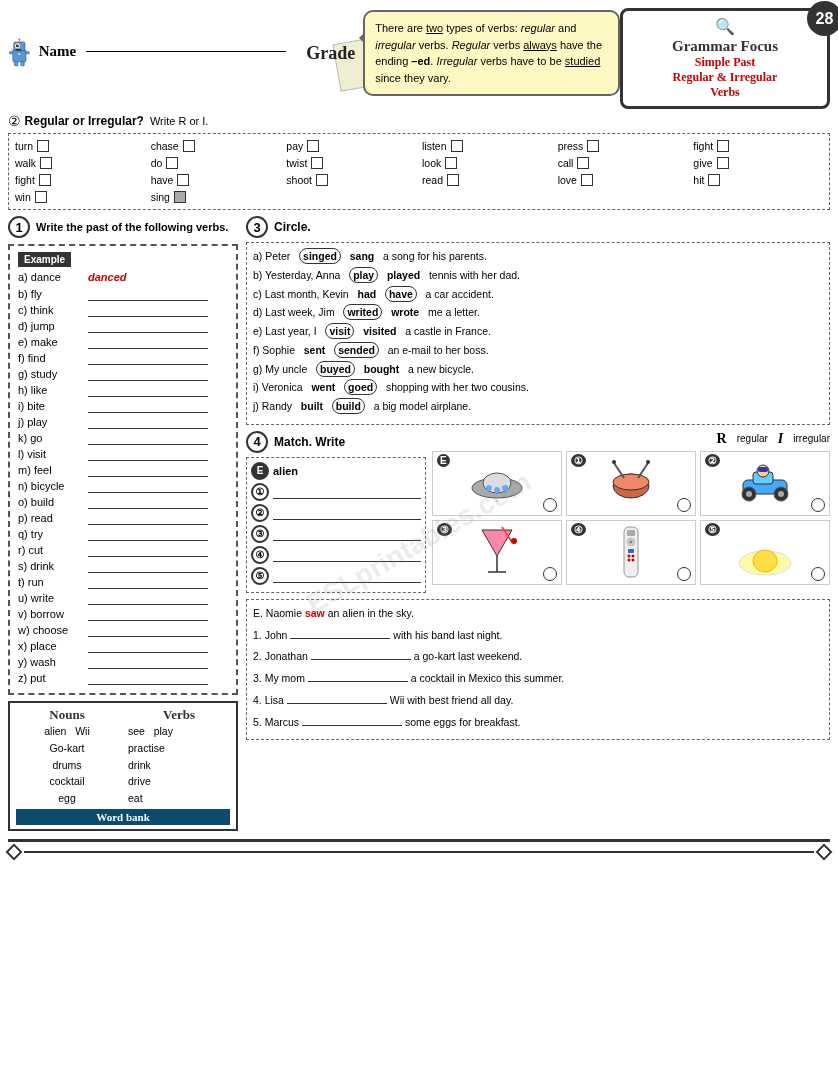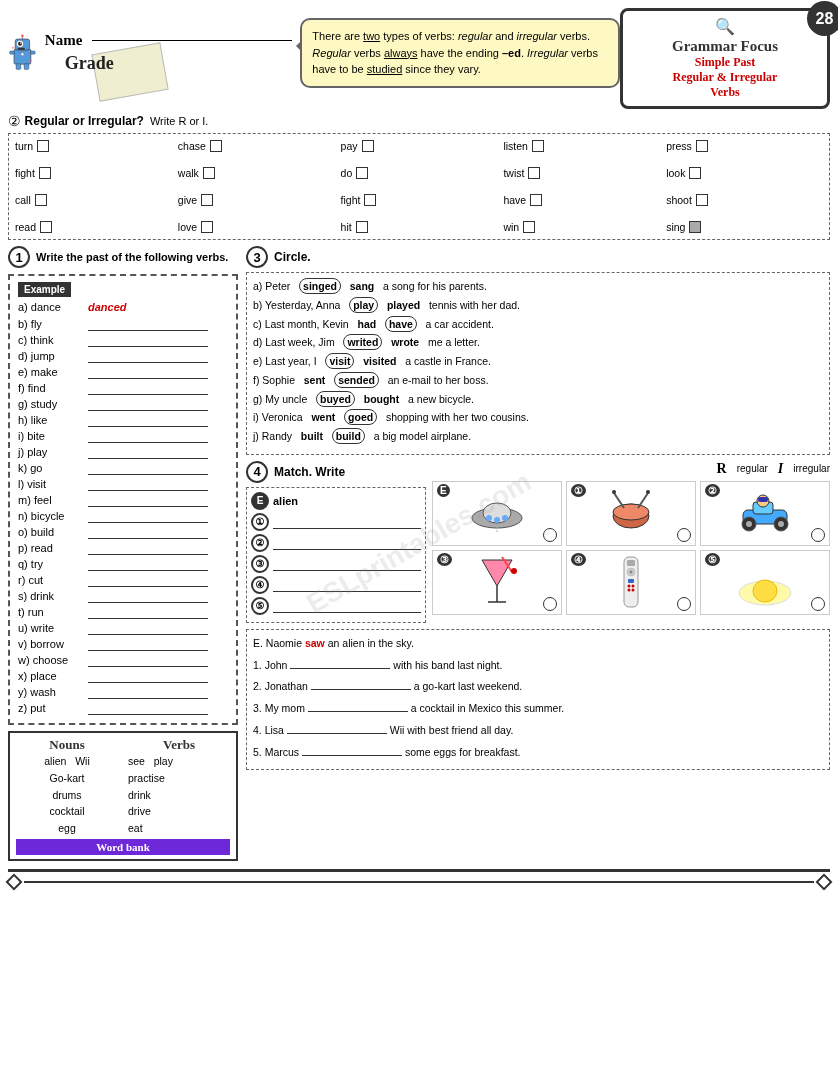--- a/index.html
+++ b/index.html
@@ -156,22 +156,22 @@
     .section2 {
       margin-bottom: 6px;
     }
     .section2-header {
       display: flex;
       align-items: center;
       margin-bottom: 4px;
     }
     .ri-grid {
       display: grid;
-      grid-template-columns: repeat(5, 1fr);
-      gap: 15px 6px;
+      grid-template-columns: repeat(6, 1fr);
+      gap: 5px 6px;
       border: 1px dashed #666;
       padding: 6px;
     }
     .ri-row {
       display: flex;
       align-items: center;
       gap: 4px;
     }
     .checkbox {
       width: 12px;
@@ -311,21 +311,21 @@
       flex: 1;
     }
     .word-bank-title {
       font-family: 'Comic Sans MS', cursive;
       font-size: 13px;
       font-weight: bold;
       color: #333;
       text-align: center;
     }
     .word-bank-label-box {
-      background: #6d28d9;
+      background: #0c4a6e;
       color: #fff;
       font-family: 'Comic Sans MS', cursive;
       font-size: 11px;
       font-weight: bold;
       padding: 2px 6px;
       text-align: center;
       margin-top: 2px;
     }
 
     
@@ -460,21 +460,21 @@
 
         <rect x="20" y="72" width="12" height="14" rx="3" fill="#5599dd" stroke="#333" stroke-width="1"></rect>
         <rect x="40" y="72" width="12" height="14" rx="3" fill="#5599dd" stroke="#333" stroke-width="1"></rect>
 
         <circle cx="36" cy="48" r="4" fill="#fff" stroke="#333" stroke-width="1"></circle>
 
         <text x="10" y="35" font-size="8" fill="#ff4444">♥</text>
         <text x="54" y="68" font-size="8" fill="#ff4444">♥</text>
       </svg>
 
-      <div style="display:flex; flex-direction:column;">
+      <div style="display:flex; flex-direction:row;">
         <div style="display:flex; align-items:center; gap:6px; margin-bottom:4px;">
           <span style="font-family:'Comic Sans MS',cursive;font-size:15px;font-weight:bold;">Name</span>
           <span class="name-underline"></span>
         </div>
         <div class="grade-area">
           <div class="grade-paper-bg"></div>
           <span class="grade-tag">Grade</span>
         </div>
       </div>
 

